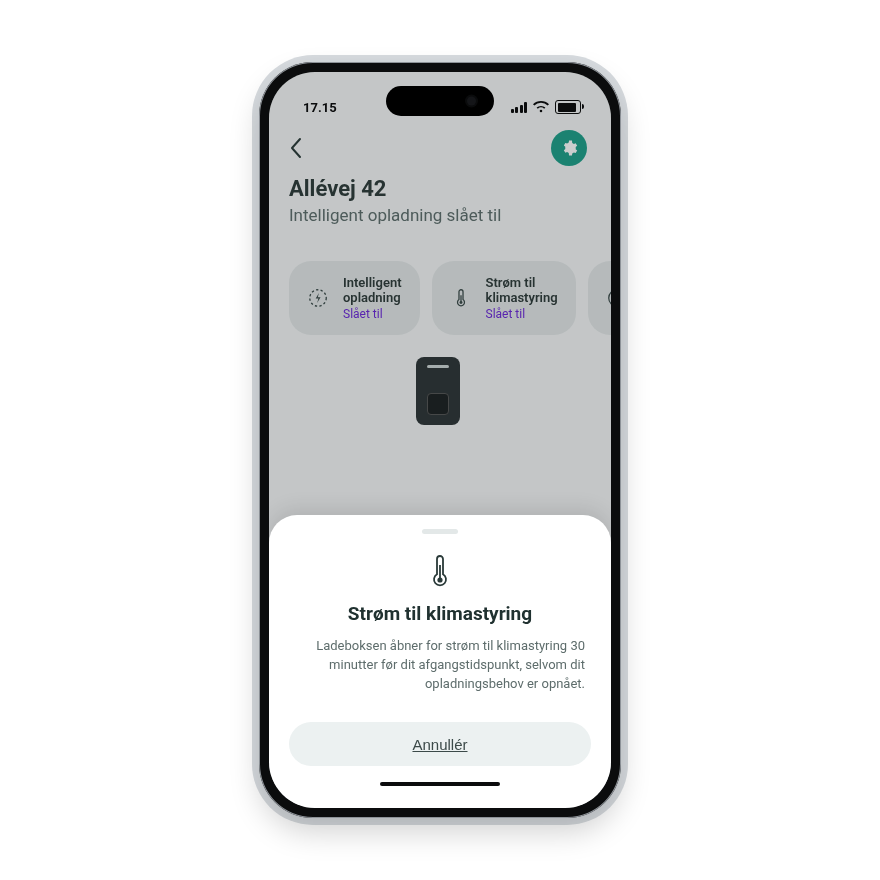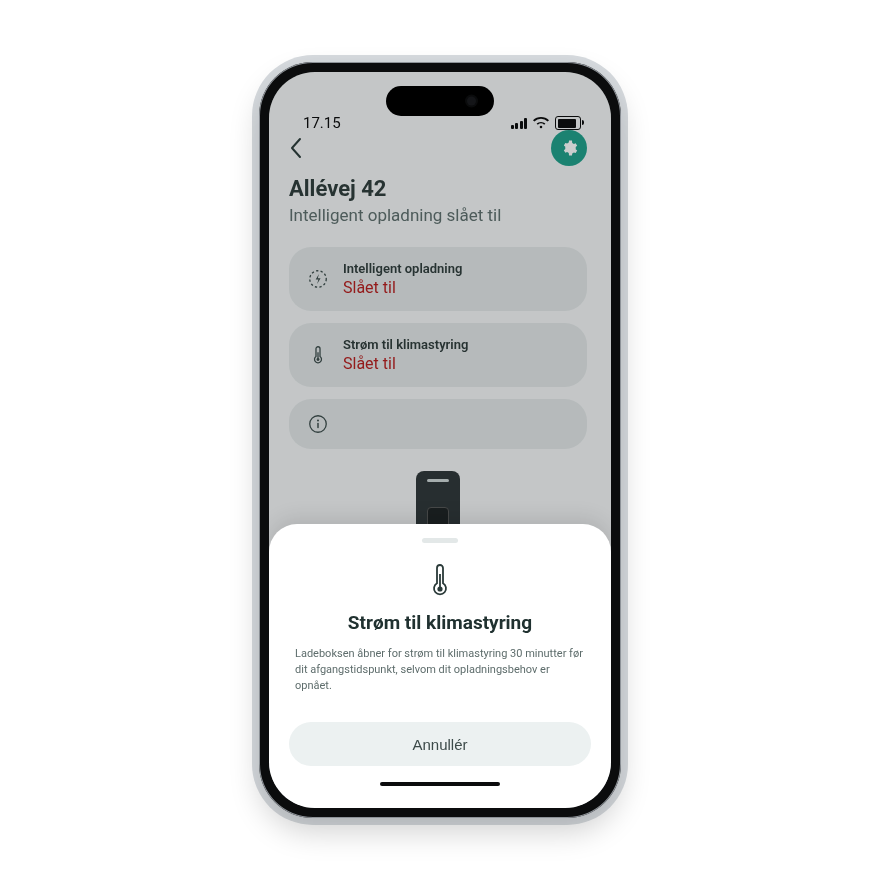--- a/index.html
+++ b/index.html
@@ -41,21 +41,21 @@
     width:108px;height:30px;border-radius:16px;background:#000;
     z-index:50;
   }
   .notch::after{
     content:"";position:absolute;right:18px;top:50%;transform:translateY(-50%);
     width:9px;height:9px;border-radius:50%;background:#141518;box-shadow:0 0 0 2px #0a0b0c;
   }
   .statusbar{
     position:absolute;top:0;left:0;right:0;height:50px;
     display:flex;align-items:center;justify-content:space-between;
-    padding:26px 30px 0 34px;font-size:15px;font-weight:400;color:#0b0c0d;
+    padding:10px 30px 0 34px;font-size:13px;font-weight:700;color:#0b0c0d;
     z-index:40;
   }
   .sb-right{display:flex;align-items:center;gap:6px;}
   .signal{display:flex;align-items:flex-end;gap:1.5px;height:11px;}
   .signal span{width:3px;background:#0b0c0d;border-radius:1px;}
   .signal span:nth-child(1){height:4px;}
   .signal span:nth-child(2){height:6px;}
   .signal span:nth-child(3){height:8px;}
   .signal span:nth-child(4){height:11px;}
   .wifi{width:16px;height:12px;position:relative;}
@@ -67,29 +67,29 @@
     position:absolute;inset:0;padding:56px 24px 0 20px;
   }
   .hdr{display:flex;align-items:center;justify-content:space-between;height:40px;}
   .back{color:#2b3a39;}
   .gear{
     width:36px;height:36px;border-radius:50%;background:var(--teal);
     display:flex;align-items:center;justify-content:center;color:#fff;
   }
   .title{margin-top:8px;font-size:22px;font-weight:700;color:#2e3a39;}
   .subtitle{margin-top:4px;font-size:17px;color:#5e6d6c;}
-  .list{margin-top:22px;display:flex;flex-direction:column;gap:12px;}
+  .list{margin-top:36px;display:flex;flex-direction:row;gap:12px;}
   .item{
     background:var(--card);border-radius:22px;
     display:flex;align-items:center;gap:14px;
     padding:14px 18px;
   }
   .icn{width:22px;height:22px;flex:0 0 22px;color:#3a4948;display:flex;align-items:center;justify-content:center;}
   .txt .t1{font-size:13px;font-weight:600;color:#2e3a39;}
-  .txt .t2{font-size:16px;color:#b91c1c;margin-top:2px;}
+  .txt .t2{font-size:12px;color:#6d28d9;margin-top:2px;}
   .charger{
     margin:22px auto 0;width:44px;height:68px;border-radius:8px;background:#2e3436;
     position:relative;display:flex;align-items:center;justify-content:center;
   }
   .charger::before{content:"";position:absolute;top:8px;left:50%;transform:translateX(-50%);width:22px;height:3px;border-radius:2px;background:#cfd6d6;}
   .charger::after{content:"";position:absolute;bottom:10px;left:50%;transform:translateX(-50%);width:20px;height:20px;border-radius:4px;background:#1b1f20;border:1px solid #555;}
 
   .scrim{
     position:absolute;inset:0;background:rgba(20,28,28,0.22);
   }
@@ -97,28 +97,28 @@
   .sheet{
     position:absolute;left:0;right:0;bottom:0;
     background:#ffffff;border-radius:28px 28px 46px 46px;
     padding:14px 20px 22px;
     box-shadow:0 -6px 20px rgba(0,0,0,0.10);
     z-index:30;
   }
   .grabber{width:36px;height:5px;border-radius:3px;background:#e3e8e8;margin:0 auto 20px;}
   .sheet-icn{width:24px;margin:0 auto 14px;color:#2a3a39;}
   .sheet-title{font-size:19px;font-weight:700;text-align:center;color:#203130;margin-bottom:12px;}
-  .sheet-body{font-size:11px;line-height:1.45;color:#5e6d6c;text-align:left;padding:0 6px;}
+  .sheet-body{font-size:13px;line-height:1.45;color:#5e6d6c;text-align:right;padding:0 6px;}
   .btnrow{display:flex;gap:14px;margin-top:28px;}
   .btn{
     flex:1;height:44px;border-radius:22px;border:none;
     font-size:15px;font-weight:500;display:flex;align-items:center;justify-content:center;
     cursor:pointer;
   }
-  .btn.cancel{background:var(--pill);color:#3c4a49;}
+  .btn.cancel{background:var(--pill);color:#3c4a49;text-decoration:underline;}
   .btn.primary{background:var(--coral);color:#fff;}
   .home-ind{width:120px;height:4px;border-radius:3px;background:#0b0c0d;margin:16px auto 0;}
 
   svg{display:block;}
 </style>
 </head>
 <body>
 
 <div class="phone">
   <div class="screen">

